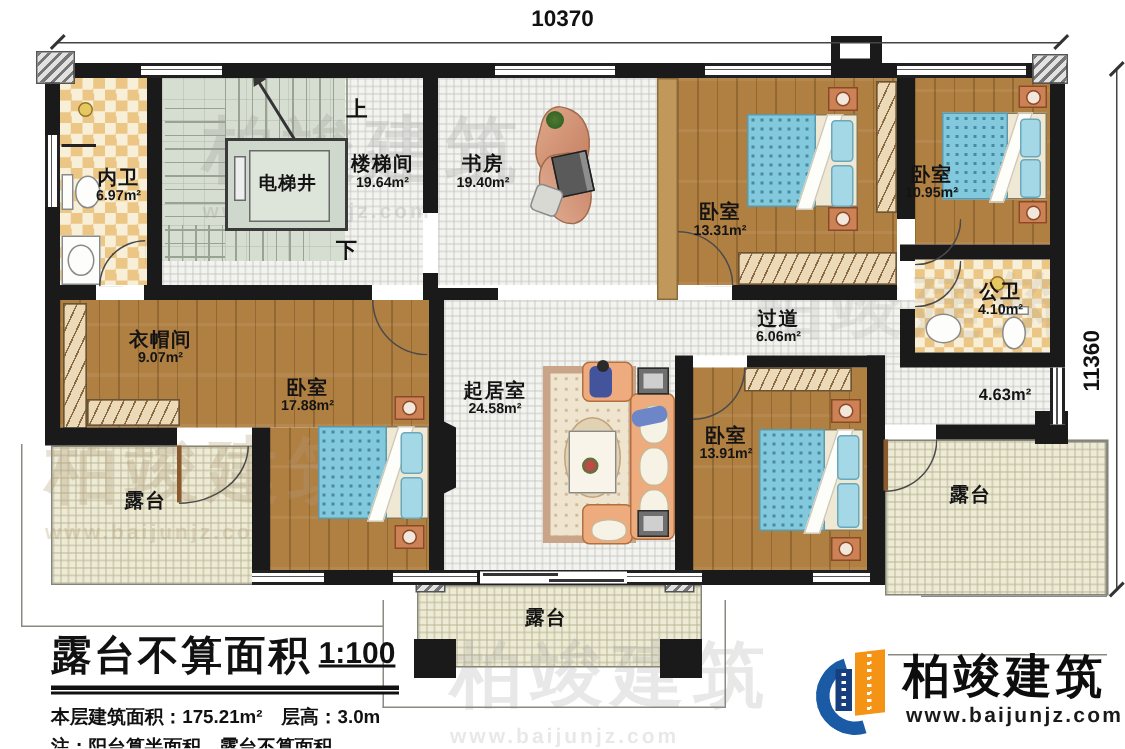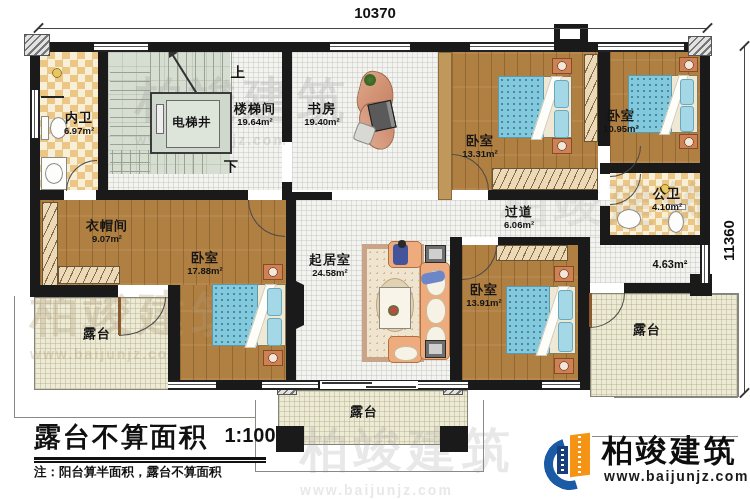--- a/index.html
+++ b/index.html
@@ -57,21 +57,21 @@
   .rlabel .ar{font-size:9.5px;display:block;}
   .updown{transform:translate(-50%,-50%);font-size:14px;font-weight:bold;}
   .wm{color:#9a9a9a;opacity:.26;font-weight:bold;pointer-events:none;white-space:nowrap;}
   .wm .big{font-size:48px;letter-spacing:6px;display:block;}
   .wm .url{font-size:14px;letter-spacing:2px;display:block;}
   .dimtxt{font-size:15px;font-weight:bold;color:#111;text-align:center;}
   .tick{width:13px;height:2px;background:#333;transform:rotate(-45deg);}
   
   #titleblock{left:34px;top:419px;width:250px;}
   #titleblock .t1{font-size:27px;font-weight:bold;letter-spacing:2px;display:inline-block;}
-  #titleblock .t2{font-size:20px;font-weight:bold;margin-left:12px;display:inline-block;vertical-align:4px;}
+  #titleblock .t2{font-size:20px;font-weight:bold;margin-left:0;display:inline-block;vertical-align:4px;text-decoration:underline;}
   #titleblock .rule{height:3px;background:#111;margin-top:2px;width:232px;border-bottom:1px solid #fff;box-shadow:0 2px 0 #111;}
   #titleblock .s1{font-size:12.5px;font-weight:bold;margin-top:9px;}
   #titleblock .s2{font-size:12.5px;font-weight:bold;margin-top:3px;}
   
   #logo{left:544px;top:428px;width:204px;height:66px;}
   .swoosh{position:absolute;left:0;top:10px;width:34px;height:34px;border:9px solid #1b5aa5;border-radius:50%;
     border-top-color:transparent;border-right-color:transparent;transform:rotate(28deg);}
   .bldg-dark{position:absolute;left:13px;top:18px;width:11px;height:28px;background:#173f7d;
     background-image:repeating-linear-gradient(0deg,transparent 0 3px,#fff 3px 5px);background-size:3px 100%;background-repeat:repeat-y;background-position:4px 0;}
   .bldg-orange{position:absolute;left:26px;top:6px;width:20px;height:42px;background:#f59315;transform:skewY(-7deg);
@@ -340,20 +340,21 @@
   <div class="abs tick" style="left:701px;top:27px;"></div>
   <div class="abs" style="left:744px;top:46px;width:1px;height:348px;background:#444;"></div>
   <div class="abs tick" style="left:738px;top:45px;"></div>
   <div class="abs tick" style="left:738px;top:392px;"></div>
   <div class="abs dimtxt" style="left:698px;top:232px;width:60px;transform:rotate(-90deg);">11360</div>
 
   <div class="abs" id="titleblock">
     <span class="t1">露台不算面积</span>
     <span class="t2">1:100</span>
     <div class="rule"></div>
+    <div class="s1">本层建筑面积：175.21m²　层高：3.0m</div>
     <div class="s2">注：阳台算半面积，露台不算面积</div>
   </div>
 
   <div class="abs" id="logo">
     <div class="swoosh"></div>
     <div class="bldg-dark"></div>
     <div class="bldg-orange"></div>
     <div class="lname">柏竣建筑</div>
     <div class="lurl">www.baijunjz.com</div>
   </div>

